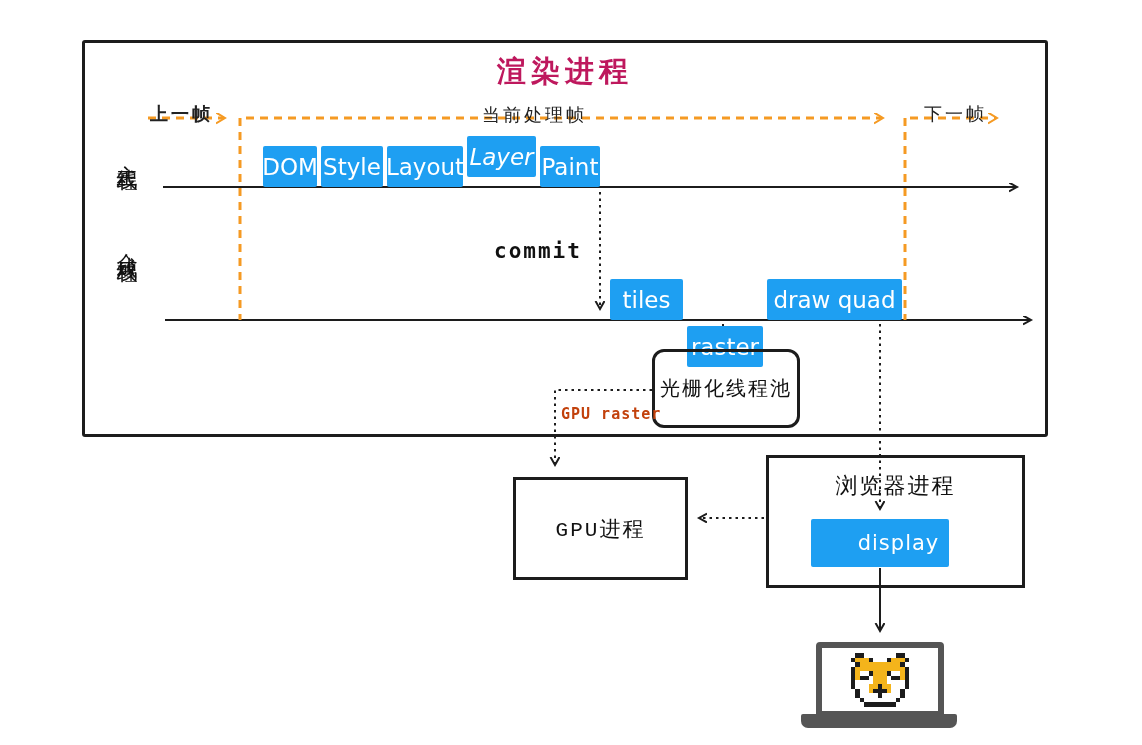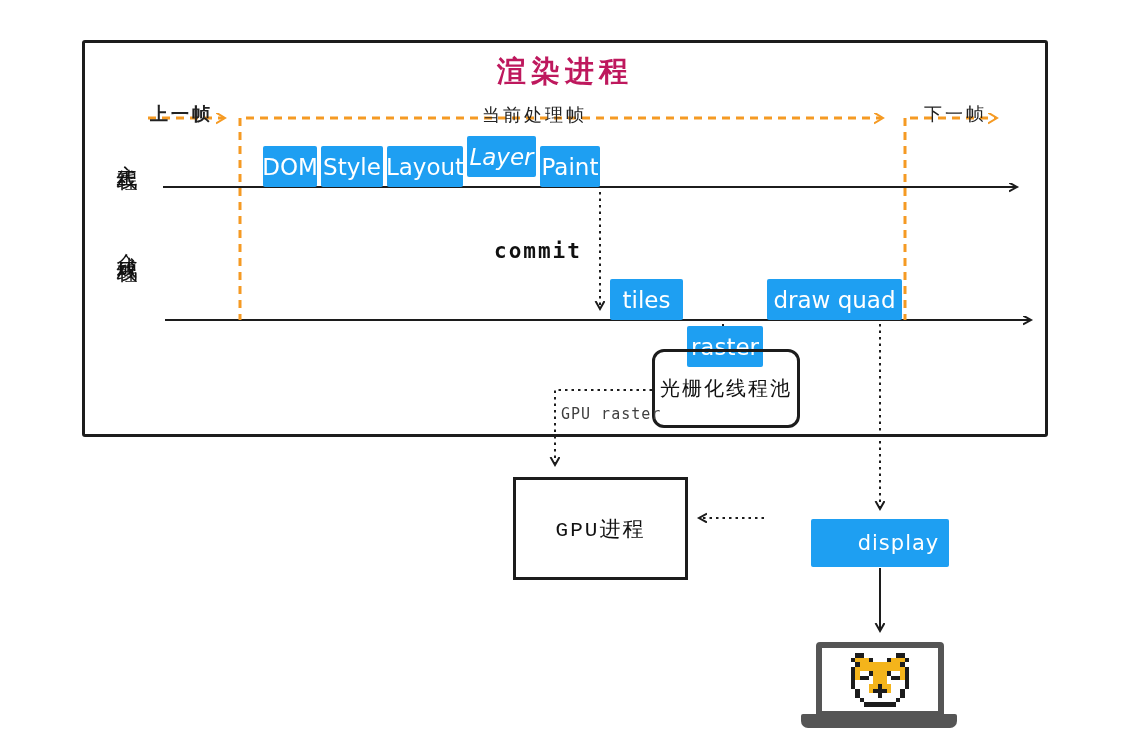--- a/index.html
+++ b/index.html
@@ -14,21 +14,21 @@
   .canvas{position:relative;width:1142px;height:745px;background:#fff;overflow:hidden;}
   .overlay{position:absolute;left:0;top:0;width:1142px;height:745px;z-index:1;pointer-events:none;}
   .abs{position:absolute;z-index:2;}
   .outer-box{left:82px;top:40px;width:966px;height:397px;border:3px solid var(--line-black);border-radius:3px;background:transparent;}
   .diagram-title{left:82px;top:52px;width:966px;text-align:center;font-size:29px;font-weight:600;letter-spacing:5px;color:#be185d;}
   .frame-label{font-size:18px;color:#222;letter-spacing:3px;white-space:nowrap;}
   .v-label{writing-mode:vertical-rl;text-orientation:upright;font-size:21px;letter-spacing:4px;color:#111;line-height:26px;}
   .stage{height:41px;background:var(--stage-blue);color:#fff;display:flex;align-items:center;justify-content:center;
          font-size:23px;border-radius:2px;}
   .commit-label{font-family:"DejaVu Sans Mono","Liberation Mono",monospace;font-size:21px;font-weight:bold;letter-spacing:2px;color:#111;}
-  .gpu-raster-label{font-family:"DejaVu Sans Mono","Liberation Mono",monospace;font-size:15px;color:#404040;letter-spacing:1px;}
+  .gpu-raster-label{font-family:"DejaVu Sans Mono","Liberation Mono",monospace;font-size:15px;color:#c2410c;letter-spacing:1px;font-weight:bold;}
   .node-box{border:3px solid var(--line-black);background:transparent;display:flex;align-items:center;justify-content:center;
             font-size:21px;color:#111;letter-spacing:2px;}
   .pool-box{border-radius:12px;font-size:20px;}
   .browser-box{align-items:flex-start;justify-content:center;padding-top:13px;font-size:22px;}
   .display-box{background:var(--stage-blue);color:#fff;display:flex;align-items:center;justify-content:center;
                font-size:21px;letter-spacing:1px;border-radius:2px;padding-left:37px;}
   .laptop-screen{left:816px;top:642px;width:128px;height:75px;border:6px solid var(--laptop-gray);border-radius:4px 4px 2px 2px;
                  background:#fff;display:flex;align-items:center;justify-content:center;}
   .laptop-base{left:801px;top:714px;width:156px;height:14px;background:var(--laptop-gray);border-radius:2px 2px 7px 7px;}
   .watermark{left:952px;top:703px;font-size:17px;color:var(--watermark-gray);letter-spacing:1px;}
@@ -92,20 +92,23 @@
   <div class="abs stage" style="left:610px;top:279px;width:73px;">tiles</div>
   <div class="abs stage" style="left:687px;top:279px;width:76px;margin-top:47px;">raster</div>
   <div class="abs stage" style="left:767px;top:279px;width:135px;">draw quad</div>
 
   <div class="abs node-box pool-box" style="left:652px;top:349px;width:148px;height:79px;">光栅化线程池</div>
 
   <div class="abs gpu-raster-label" style="left:561px;top:405px;">GPU raster</div>
 
   <div class="abs node-box" style="left:513px;top:477px;width:175px;height:103px;font-family:Liberation Mono, monospace;">GPU进程</div>
 
+  <div class="abs node-box browser-box" style="left:766px;top:455px;width:259px;height:133px;">
+    <span>浏览器进程</span>
+  </div>
   <div class="abs display-box" style="left:811px;top:519px;width:138px;height:48px;">display</div>
 
   <div class="abs laptop-screen">
     <svg width="58" height="54" viewBox="0 0 13 12" shape-rendering="crispEdges">
       <g id="dog-pixels">
           <rect x="1" y="0" width="1" height="1" fill="#1c1c1c"></rect>
           <rect x="2" y="0" width="1" height="1" fill="#1c1c1c"></rect>
           <rect x="10" y="0" width="1" height="1" fill="#1c1c1c"></rect>
           <rect x="11" y="0" width="1" height="1" fill="#1c1c1c"></rect>
           <rect x="0" y="1" width="1" height="1" fill="#1c1c1c"></rect>

